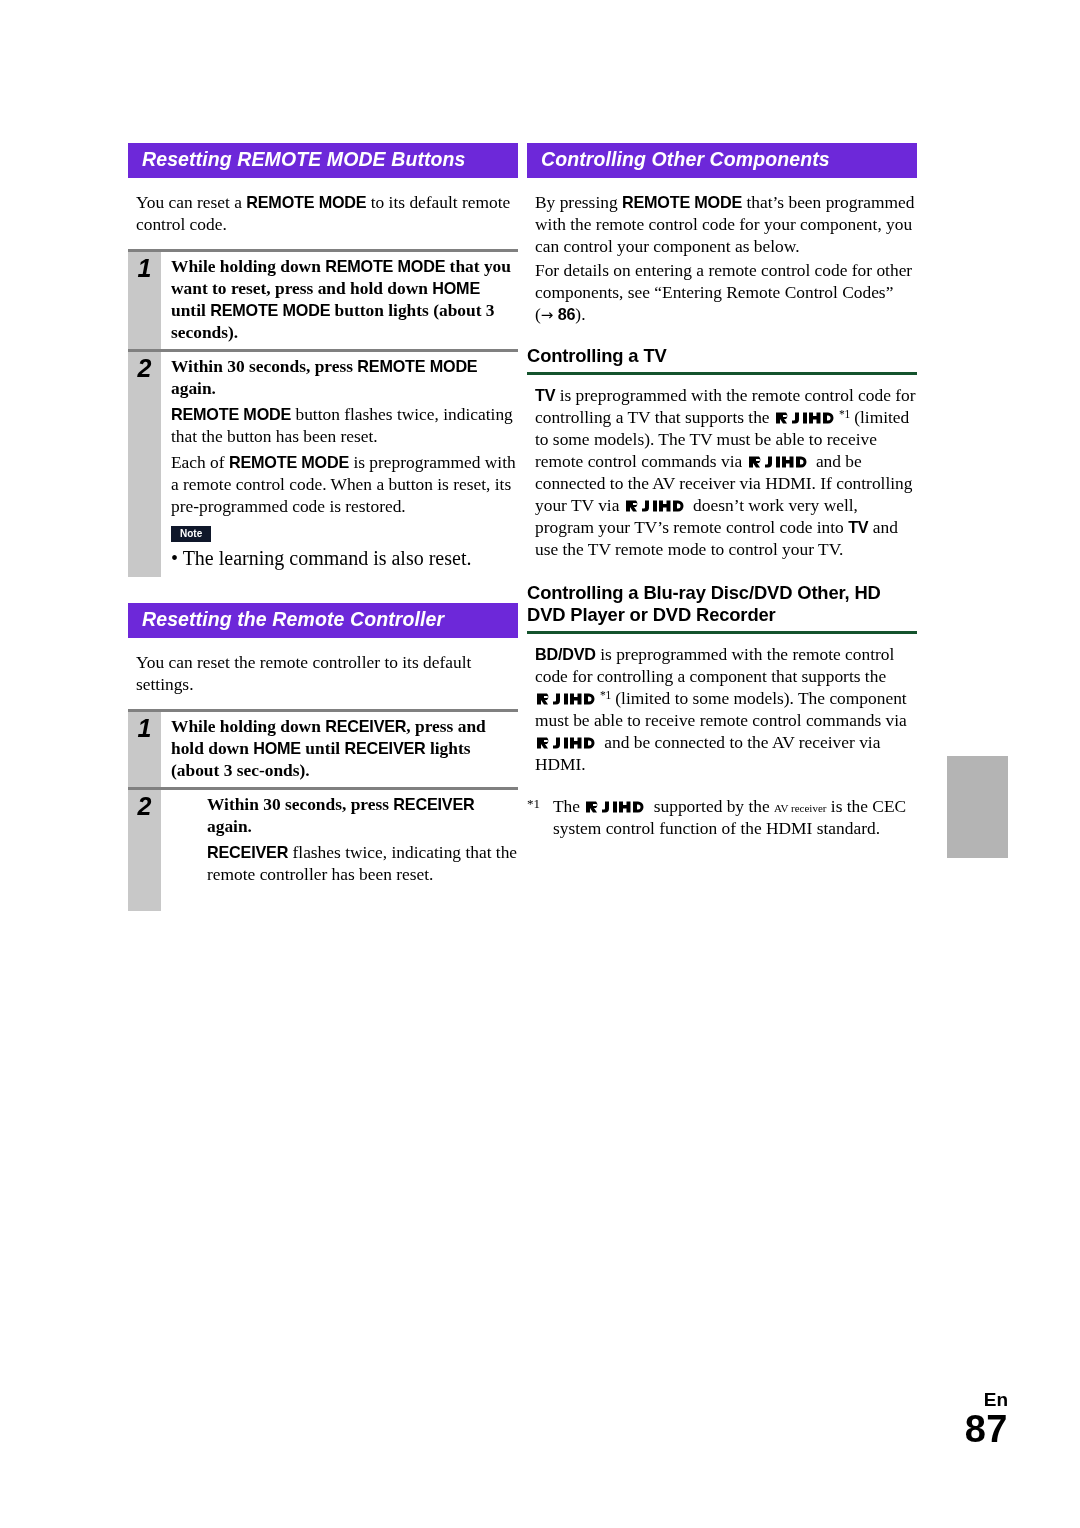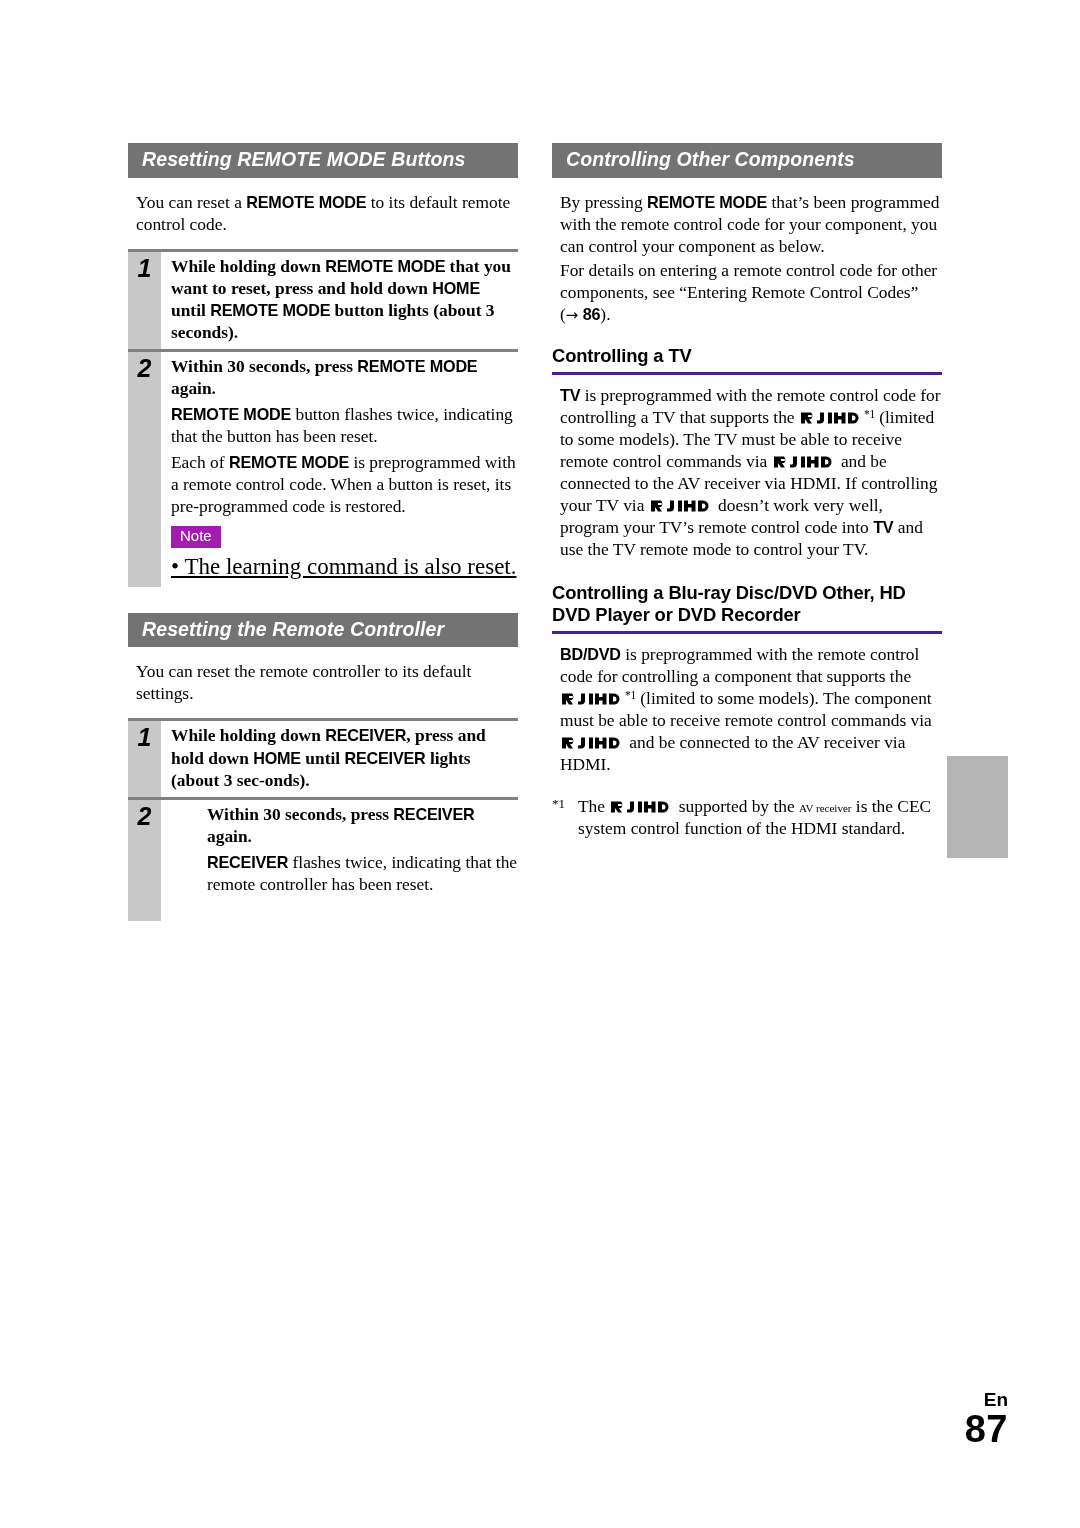--- a/index.html
+++ b/index.html
@@ -21,25 +21,25 @@
     inset: 0;
   }
 
   
   .col {
     position: absolute;
     top: 143px;
     width: 390px;
   }
   .col-left  { left: 128px; }
-  .col-right { left: 552px; }
+  .col-right { left: 527px; }
 
   
   .section-bar {
-    background: #737373;
+    background: #6d28d9;
     color: #ffffff;
     font-family: "Liberation Sans", "DejaVu Sans", sans-serif;
     font-style: italic;
     font-weight: bold;
     font-size: 19.5px;
     letter-spacing: 0.1px;
     padding: 6px 0 7px 14px;
     line-height: 1.12;
     margin: 0 0 13px 0;
   }
@@ -93,46 +93,45 @@
   .step-body .lead {
     font-family: "Liberation Serif", "DejaVu Serif", serif;
     font-weight: bold;
   }
   .step-body p { margin: 0; }
   .step-body p + p { margin-top: 4px; }
 
   
   .note-badge {
     display: inline-block;
-    background: #a21caf;
+    background: #0f172a;
     color: #ffffff;
     font-family: "Liberation Sans", "DejaVu Sans", sans-serif;
-    font-weight: normal;
-    font-size: 15px;
+    font-weight: bold;
+    font-size: 10px;
     padding: 2px 9px 3px 9px;
     margin: 9px 0 4px 0;
     line-height: 1.1;
   }
   .note-item {
-    font-size: 23px;
+    font-size: 20px;
     line-height: 1.265;
     margin: 0;
-    text-decoration: underline;
   }
 
   
   h3.subhead {
     font-family: "Liberation Sans", "DejaVu Sans", sans-serif;
     font-weight: bold;
     font-size: 18.4px;
     margin: 22px 0 0 0;
     line-height: 1.2;
     letter-spacing: -0.15px;
     padding-bottom: 5px;
-    border-bottom: 3px solid #4c1d95;
+    border-bottom: 3px solid #14532d;
   }
   h3.subhead.first { margin-top: 20px; }
   .subhead + p.body { margin-top: 9px; }
 
   
   .footnote {
     margin-top: 20px;
     font-size: 17.4px;
     line-height: 1.265;
     display: flex;

